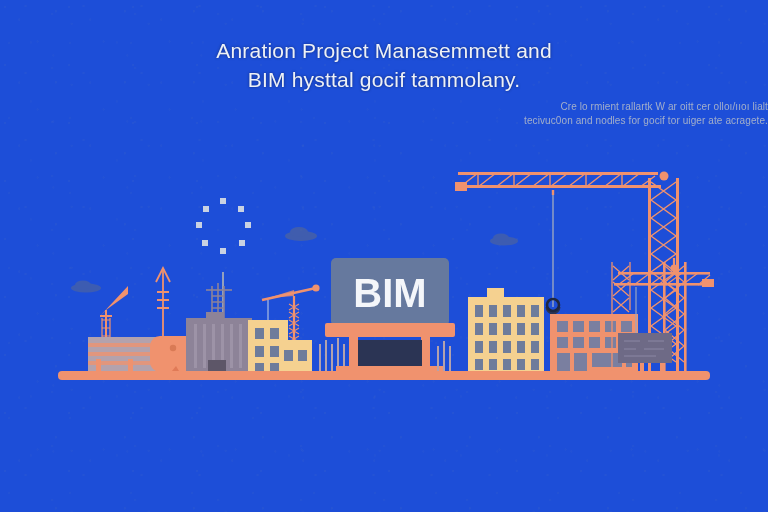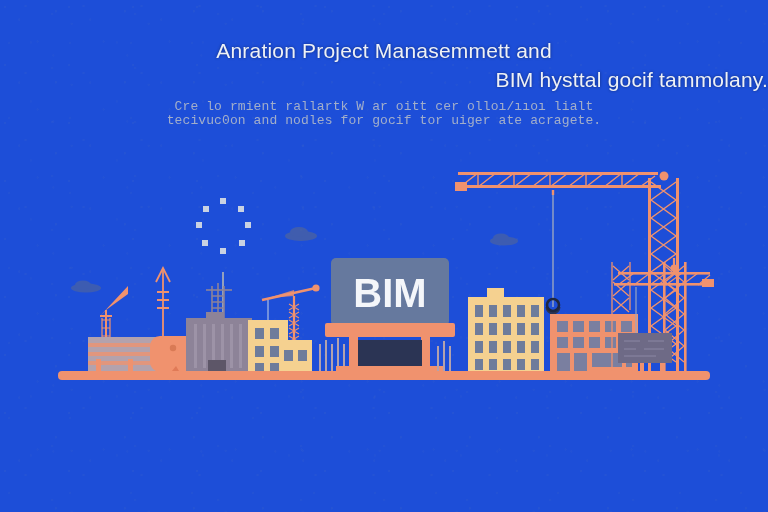--- a/index.html
+++ b/index.html
@@ -43,32 +43,31 @@
     left: 0; right: 0;
     top: 36px;
     text-align: center;
     color: #eef1f6;
     font-size: 21px;
     line-height: 29px;
     font-weight: 400;
     letter-spacing: .2px;
     text-shadow: 0 0 3px rgba(0,0,0,.45);
   }
-  .headline .l2 { display: block; text-align: right; }
+  .headline .l2 { display: block; }
   .subhead {
     position: absolute;
     left: 0; right: 0;
     top: 100px;
-    text-align: center;
+    text-align: right;
     color: #aeb7c9;
-    font-size: 13px;
+    font-size: 10px;
     line-height: 14px;
     letter-spacing: .1px;
     opacity: .92;
-    font-family: Liberation Mono, monospace;
   }
   .subhead .s2 { display: block; }
   
   #scene { position: absolute; left: 0; top: 0; width: 768px; height: 512px; }
 </style>
 </head>
 <body>
 
 <div id="stage" style="background: #1d4ed8;">
 

